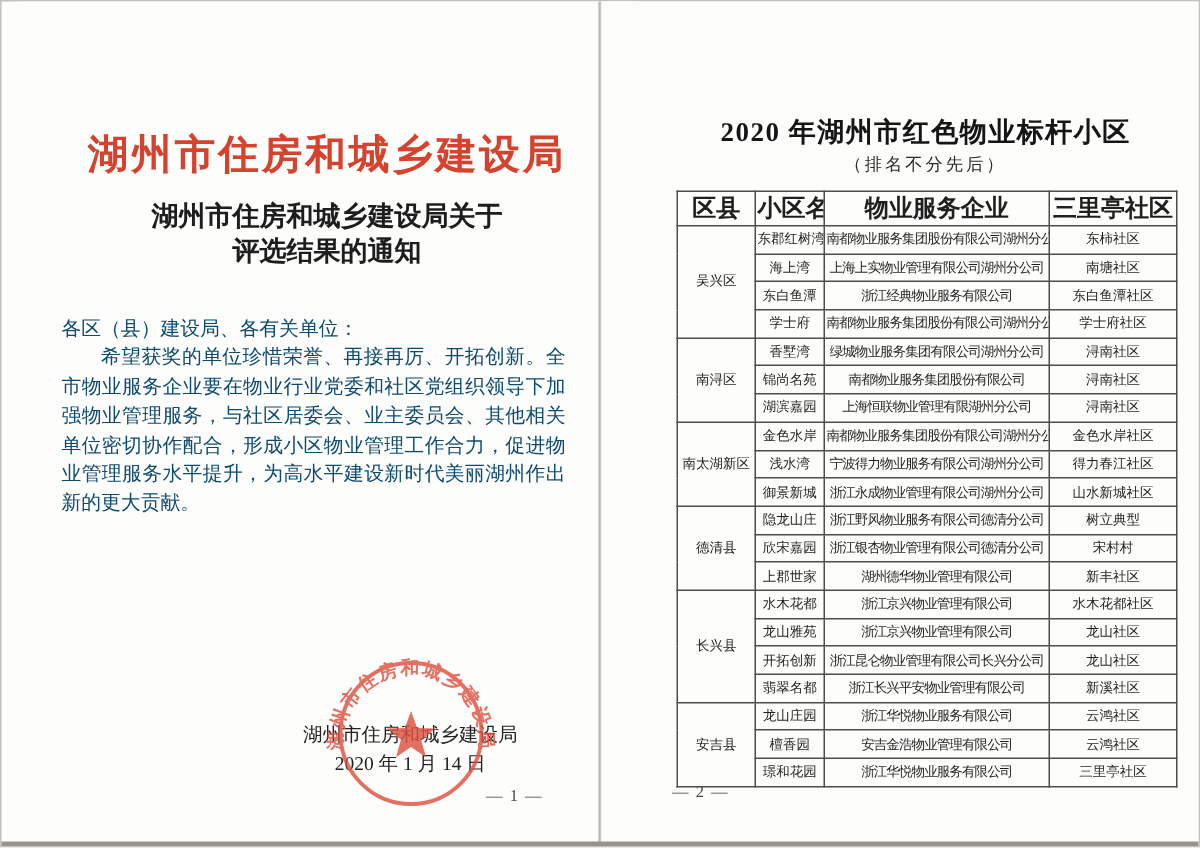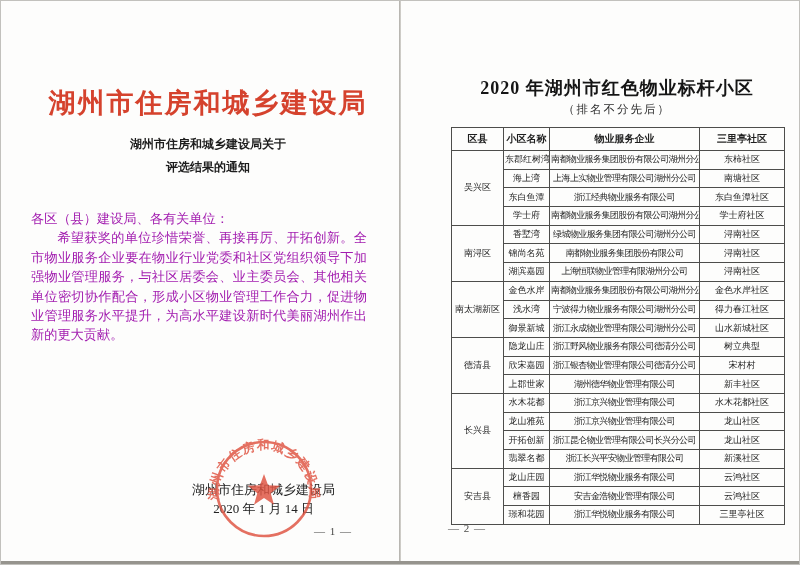--- a/index.html
+++ b/index.html
@@ -2,50 +2,50 @@
 <html><head>
 <meta charset="utf-8">
 <style>
   html,body{margin:0;padding:0;}
   body{width:800px;height:565px;overflow:hidden;background:#e9e8e5;
        font-family:"Liberation Serif", serif;}
   .canvas{position:relative;width:798px;height:563px;background:#fdfdfc;
           border:1px solid #c2c1bd;box-sizing:content-box;}
   .bottom-edge{position:absolute;left:0;right:0;bottom:0;height:3px;background:#96948e;}
   .page{position:absolute;top:0;height:100%;background:#fdfdfc;}
-  .page-left{left:0;width:378px;padding-left:36px;}
+  .page-left{left:10px;width:378px;padding-left:36px;}
   .page-right{left:400px;width:398px;}
   .page-divider{position:absolute;left:398px;top:0;width:2px;height:100%;
                 background:linear-gradient(to right,#aeaca7,#d8d6d1);}
 
   
   .agency-header{position:absolute;left:0;top:84px;width:100%;text-align:center;
                  font-size:27px;font-weight:bold;letter-spacing:2px;}
   .doc-title{position:absolute;left:0;top:132px;width:100%;text-align:center;
-             font-size:12px;font-weight:bold;line-height:23px;color:#1d1d1d;}
+             font-size:18px;font-weight:bold;line-height:23px;color:#1d1d1d;}
   .doc-body{position:absolute;left:30px;top:208px;width:336px;font-size:13.2px;
-            line-height:19.4px;color:#a21caf;text-align:justify;}
+            line-height:19.4px;color:#0c4a6e;text-align:justify;}
   .doc-body p{margin:0;}
   .doc-body p.indent{text-indent:2em;}
   .signature{position:absolute;right:80px;top:479px;text-align:center;
              font-size:13px;line-height:19px;color:#222;}
   .seal{position:absolute;left:205px;top:430px;opacity:.82;}
   .page-num{font-size:11px;color:#4a4a48;letter-spacing:1px;}
   .page-num-1{position:absolute;left:300px;top:524px;width:64px;text-align:center;}
   .page-num-2{position:absolute;left:436px;top:521px;width:60px;text-align:center;}
   .table-title{position:absolute;left:416px;top:75px;width:400px;text-align:center;
                font-size:18px;font-weight:bold;color:#151515;letter-spacing:1px;}
   .table-subtitle{position:absolute;left:416px;top:101px;width:400px;text-align:center;
                   font-size:11.5px;color:#2a2a2a;letter-spacing:2px;}
   table.benchmark{position:absolute;left:450px;top:126px;width:333px;
                   border-collapse:collapse;table-layout:fixed;background:#fdfdfc;}
   table.benchmark th,table.benchmark td{border:1px solid #4d4d4b;color:#1f1f1f;
                   text-align:center;vertical-align:middle;padding:0 1px;overflow:hidden;
                   white-space:nowrap;}
-  table.benchmark th{height:22px;font-size:10px;font-weight:bold;}
+  table.benchmark th{height:22px;font-size:16px;font-weight:bold;}
   table.benchmark td{height:17.7px;font-size:9px;}
   td.col-company{letter-spacing:-0.6px;}
   td.col-district{font-size:9.5px;}
 </style>
 </head>
 <body>
 
 <div class="canvas">
 
   <div class="page page-left">

